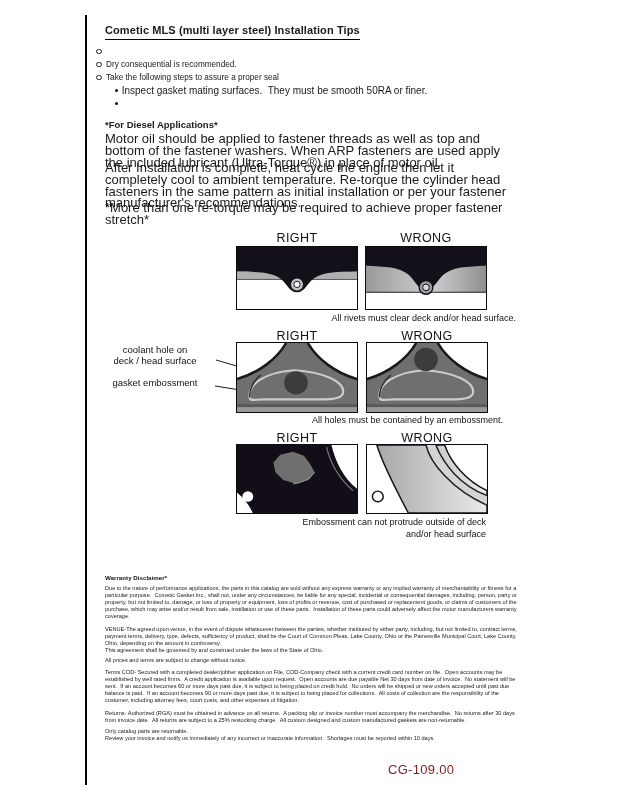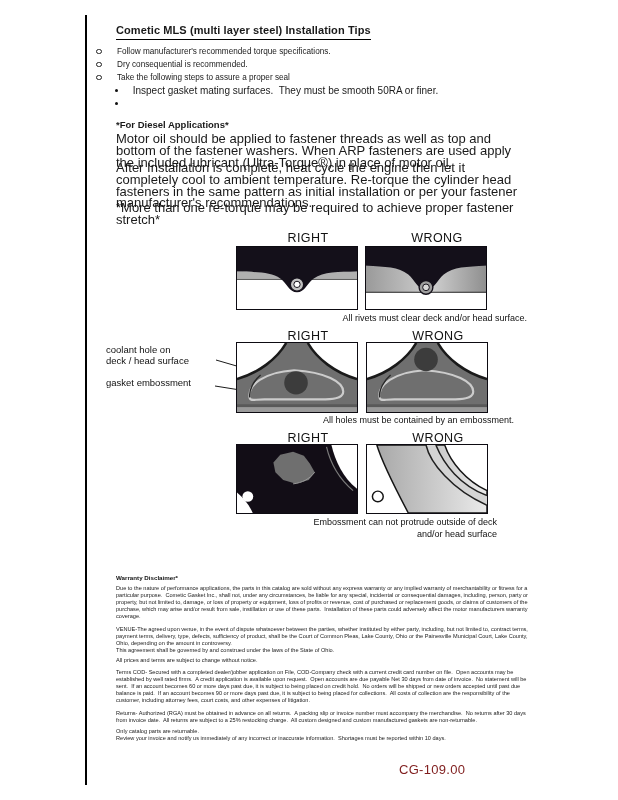--- a/index.html
+++ b/index.html
@@ -2,51 +2,50 @@
 <html><head>
 <meta charset="utf-8">
 <style>
   html,body{margin:0;padding:0;}
   body{
     width:618px;height:800px;background:#ffffff;position:relative;
     font-family:"Liberation Sans","DejaVu Sans",sans-serif;color:#1a1a1a;
     -webkit-font-smoothing:antialiased;overflow:hidden;
   }
   .abs{position:absolute;}
-  .t{white-space:pre-wrap;margin-left:11px;}
+  .t{white-space:pre-wrap;}
   .vline{left:85px;top:15px;width:1.5px;height:770px;background:#000;}
   .title{
     left:105px;top:24px;font-size:11px;font-weight:bold;letter-spacing:.1px;
     border-bottom:1.6px solid #000;padding-bottom:2.5px;
   }
   .bullet-row{left:96px;width:430px;height:13px;font-size:8.2px;line-height:13px;display:flex;align-items:center;}
   .bullet-row .marker{width:3.5px;height:3.5px;border:0.9px solid #222;border-radius:50%;margin-right:4.5px;flex:none;}
   .sub-row{left:115px;width:420px;height:13px;font-size:10px;line-height:13px;display:flex;align-items:center;}
   .sub-row .marker{width:3.2px;height:3.2px;background:#111;border-radius:50%;margin-right:3.5px;flex:none;}
   .diesel-h{left:105px;top:119px;font-size:9.5px;font-weight:bold;}
   .para{left:105px;width:412px;font-size:13px;line-height:11.8px;}
   .fig-label{font-size:12.5px;letter-spacing:.4px;text-align:center;width:122px;color:#111;}
   .diagram-box{width:122px;border:1.6px solid #0d0b12;background:#fff;box-sizing:border-box;}
   .diagram-box svg{display:block;width:100%;height:100%;}
   .caption{font-size:9px;line-height:11.5px;color:#111;text-align:right;}
-  .ann{font-size:9.5px;text-align:left;width:120px;line-height:10.5px;color:#111;}
+  .ann{font-size:9.5px;text-align:center;width:120px;line-height:10.5px;color:#111;}
   .disc{left:105px;width:414px;font-size:5.6px;line-height:7.1px;color:#222;}
   .disc-h{left:105px;top:574px;font-size:6.2px;font-weight:bold;color:#111;}
   .footer-code{left:388px;top:762px;font-size:13px;color:#7f1d1d;letter-spacing:.3px;}
 </style>
 </head>
 <body>
 
 <div class="abs vline"></div>
 
 <div class="abs title t">Cometic MLS (multi layer steel) Installation Tips</div>
 
 <div class="abs bullet-row" style="top:45px">
   <span class="marker"></span>
-  <span class="t">Follow manufacturer's recommended torque specifications.</span>
 </div>
 <div class="abs bullet-row" style="top:58px">
   <span class="marker"></span>
   <span class="t">Dry consequential is recommended.</span>
 </div>
 <div class="abs bullet-row" style="top:71px">
   <span class="marker"></span>
   <span class="t">Take the following steps to assure a proper seal</span>
 </div>
 <div class="abs sub-row" style="top:84px">

